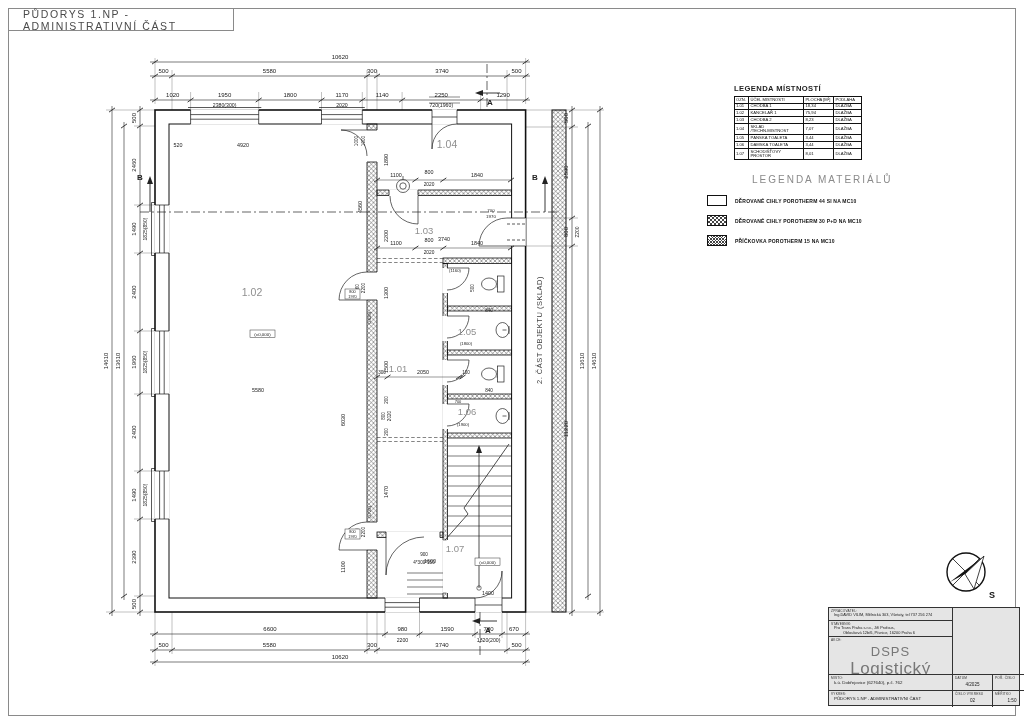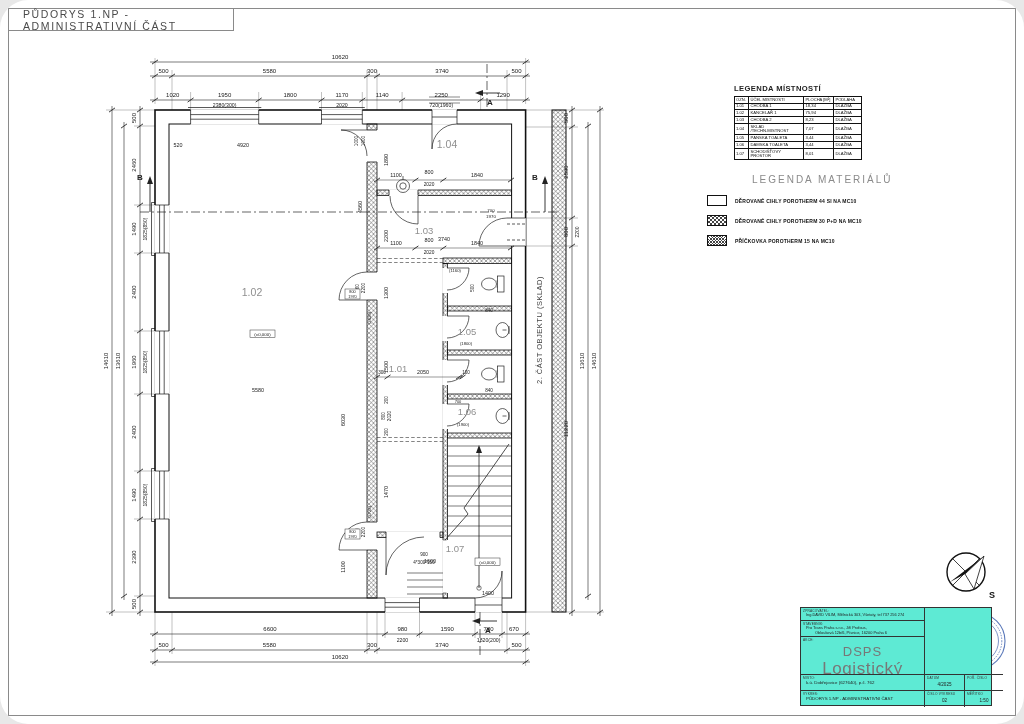--- a/index.html
+++ b/index.html
@@ -1,16 +1,16 @@
 <!DOCTYPE html>
 <html><head>
 <meta charset="utf-8">
 <style>
   html,body{margin:0;padding:0;background:#e8e8e8;font-family:"Liberation Sans",sans-serif;}
-  .sheet{position:relative;width:1024px;height:724px;background:#fff;overflow:hidden;border-radius:28px;}
+  .sheet{position:relative;width:1024px;height:724px;background:#fff;overflow:hidden;}
   .frame{position:absolute;left:8px;top:8px;width:1006px;height:706px;border:1px solid #8a8a8a;}
   .title-box{position:absolute;left:8px;top:8px;width:226px;height:23px;border:1px solid #8a8a8a;background:#fff;
     display:flex;align-items:center;padding-left:14px;box-sizing:border-box;}
   .title-box span{font-size:10.5px;letter-spacing:1.6px;color:#4a4a4a;}
   .plan-svg{position:absolute;left:0;top:0;}
   
   .legend-rooms{position:absolute;left:710px;top:84px;width:130px;padding-left:24px;}
   .legend-rooms .lr-title{font-size:7.6px;font-weight:bold;color:#222;letter-spacing:.4px;margin-bottom:3px;}
   .lr-table{border-collapse:collapse;width:128px;}
   .lr-table th,.lr-table td{border:.6px solid #111;font-size:4.2px;padding:.6px 1px;color:#111;font-weight:normal;text-align:left;line-height:1.1;}
@@ -18,21 +18,21 @@
   .c-ozn{width:12px;} .c-ucel{width:56px;} .c-plocha{width:30px;} .c-podlaha{width:26px;}
   
   .legend-mat{position:absolute;left:707px;top:174px;width:200px;}
   .legend-mat .lm-title{font-size:10px;letter-spacing:2px;color:#8a8a8a;margin-bottom:10px;padding-left:45px;}
   .lm-item{display:flex;align-items:center;margin-bottom:9px;}
   .sw{width:20px;height:11px;border:1.2px solid #111;box-sizing:border-box;background:#fff;margin-right:8px;flex:none;}
   .sw.cross{background-image:repeating-linear-gradient(45deg,transparent 0 2.2px,#444 2.2px 2.9px),repeating-linear-gradient(-45deg,transparent 0 2.2px,#444 2.2px 2.9px);}
   .sw.cross2{background-image:repeating-linear-gradient(45deg,transparent 0 1.6px,#444 1.6px 2.2px),repeating-linear-gradient(-45deg,transparent 0 1.6px,#444 1.6px 2.2px);}
   .lm-item span{font-size:5px;font-weight:bold;color:#111;letter-spacing:.2px;}
   
-  .tblock{position:absolute;left:800px;top:607px;width:192px;height:99px;border:1.2px solid #333;box-sizing:border-box;background:#5eead4;}
+  .tblock{position:absolute;left:828px;top:607px;width:192px;height:99px;border:1.2px solid #333;box-sizing:border-box;background:#e5e5e5;}
   .tb-cell{position:absolute;box-sizing:border-box;border-right:.7px solid #333;border-bottom:.7px solid #333;overflow:hidden;}
   .tb-label{font-size:3.2px;color:#333;padding:1px 0 0 2px;letter-spacing:.2px;}
   .tb-val{font-size:4.4px;color:#222;padding-left:5px;line-height:1.25;}
   .tb-akce{display:flex;flex-direction:column;align-items:center;color:#777;}
   .akce-l1{font-size:13px;letter-spacing:1px;margin-top:2px;}
   .akce-l2{font-size:17px;letter-spacing:.6px;text-align:center;}
   .tb-cval{font-size:4.6px;color:#222;text-align:center;margin-top:2px;}
 </style>
 </head>
 <body>

